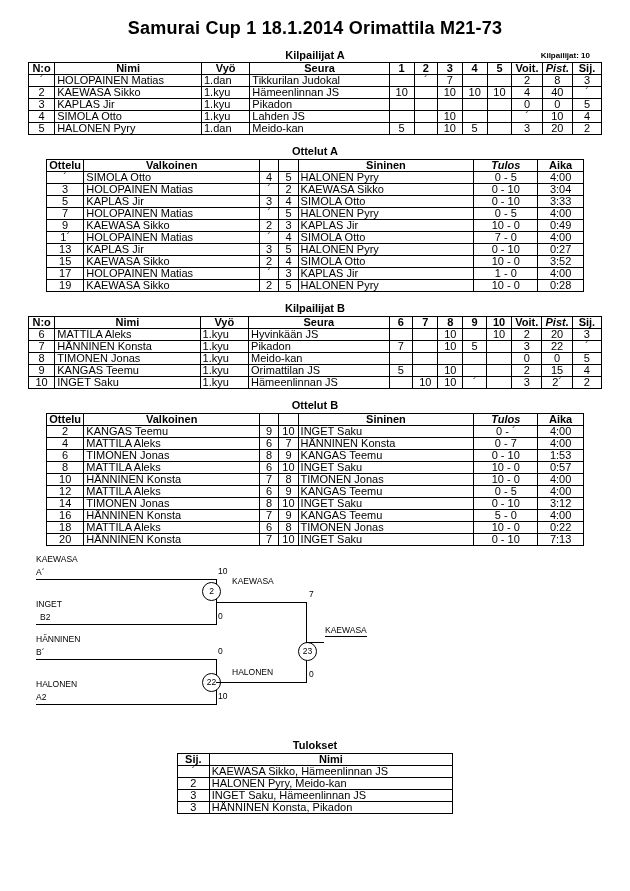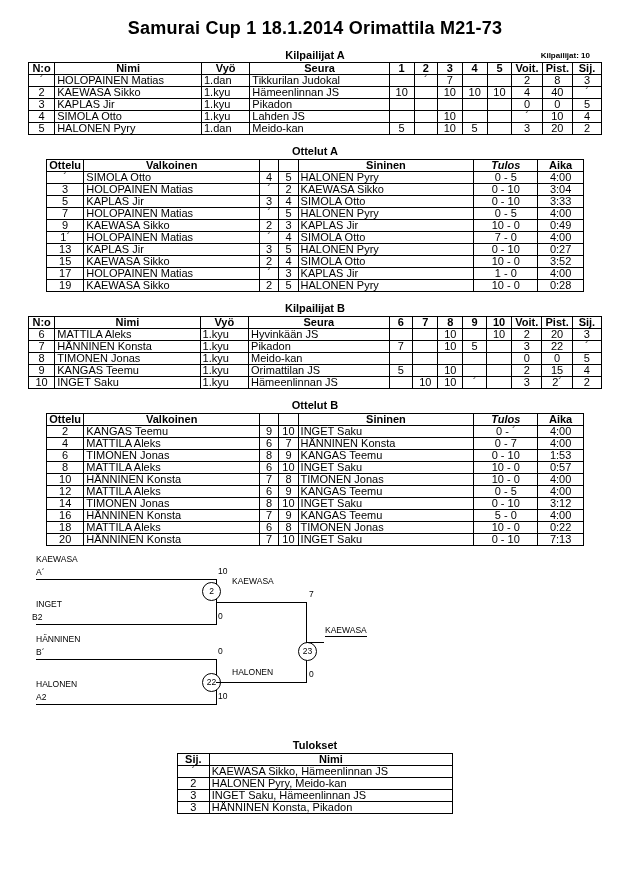--- a/index.html
+++ b/index.html
@@ -51,21 +51,21 @@
   .c{text-align:center;}
   .l{text-align:left;}
   
   table.comp{width:574px;}
   table.comp .col-no{width:22px;}
   table.comp .col-nimi{width:152px;}
   table.comp .col-vyo{width:48px;}
   table.comp .col-seura{width:148px;}
   table.comp .col-m{width:22px;}
   table.comp .col-voit{width:26px;}
-  table.comp .col-pist{width:26px;}
+  table.comp .col-pist{width:26px;font-style:italic;}
   table.comp .col-sij{width:26px;}
   
   table.match{width:538px;}
   table.match .col-ott{width:30px;}
   table.match .col-valk{width:168px;}
   table.match .col-pw{width:14px;}
   table.match .col-pb{width:14px;}
   table.match .col-sin{width:168px;}
   table.match .col-tulos{width:58px;font-style:italic;}
   table.match .col-aika{width:40px;}
@@ -511,21 +511,21 @@
   </div>
 
   <div class="bracket">
 
     <span class="bk-label" style="left:36px;top:0px;">KAEWASA</span>
     <span class="bk-label" style="left:36px;top:13px;">A´</span>
     <div class="bk-line bk-h" style="left:36px;top:25px;width:180px;"></div>
     <span class="bk-label" style="left:218px;top:12px;">10</span>
 
     <span class="bk-label" style="left:36px;top:45px;">INGET</span>
-    <span class="bk-label" style="left:32px;top:58px;">B2</span>
+    <span class="bk-label" style="left:40px;top:58px;">B2</span>
     <div class="bk-line bk-h" style="left:36px;top:70px;width:180px;"></div>
     <span class="bk-label" style="left:218px;top:57px;">0</span>
 
     <div class="bk-line bk-v" style="left:216px;top:25px;height:46px;"></div>
     <div class="bk-circle" style="left:202px;top:28px;">2</div>
 
     <span class="bk-label" style="left:232px;top:22px;">KAEWASA</span>
     <div class="bk-line bk-h" style="left:216px;top:48px;width:90px;"></div>
     <span class="bk-label" style="left:309px;top:35px;">7</span>
 

